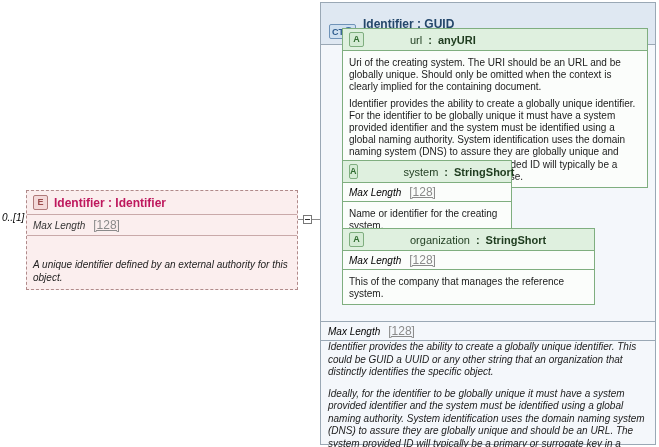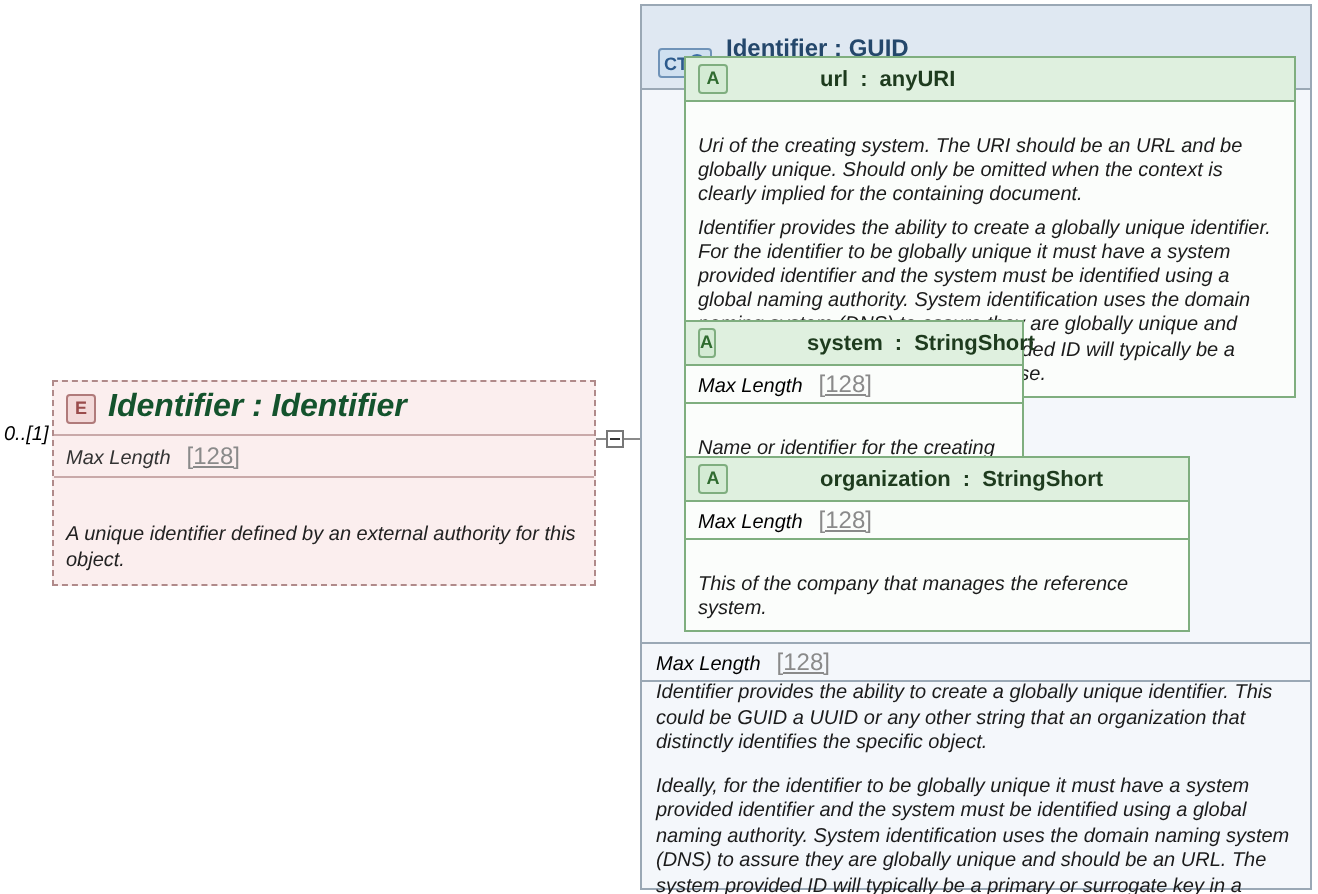--- a/index.html
+++ b/index.html
@@ -36,23 +36,22 @@
   }
   .left-header {
     display: flex;
     align-items: center;
     gap: 6px;
     padding: 4px 6px 4px 6px;
     border-bottom: 1px solid #c9a9a9;
   }
   .left-title {
     font-weight: bold;
-    font-size: 16px;
-    color: #14532d;
-    font-style: italic;
+    font-size: 12px;
+    color: #be185d;
   }
   .badge-e {
     display: inline-block;
     width: 13px;
     height: 13px;
     line-height: 13px;
     text-align: center;
     font-size: 9px;
     font-weight: bold;
     color: #9a4b4b;
@@ -168,43 +167,42 @@
     line-height: 13px;
     text-align: center;
     font-size: 9px;
     font-weight: bold;
     color: #2f6b2f;
     background: #d4ebd4;
     border: 1px solid #7fae7f;
     border-radius: 2px;
   }
   .attr-name {
-    font-weight: bold;
+    font-weight: normal;
     font-size: 11px;
     color: #1e3b1e;
     padding-left: 40px;
   }
   .attr-type {
     font-weight: bold;
     font-size: 11px;
     color: #1e3b1e;
   }
   .attr-facet {
     display: flex;
     align-items: baseline;
     gap: 8px;
     padding: 2px 6px;
     border-bottom: 1px solid #7fae7f;
     font-style: italic;
     font-size: 10px;
     background: #fbfdfb;
   }
   .attr-doc {
-    padding: 17px 6px 4px 6px;
-    font-style: italic;
+    padding: 6px 6px 4px 6px;
     font-size: 10px;
     line-height: 1.22;
     color: #1b1b1b;
     background: #fbfdfb;
   }
 
   
   .ct-facet {
     position: absolute;
     left: 320px;

